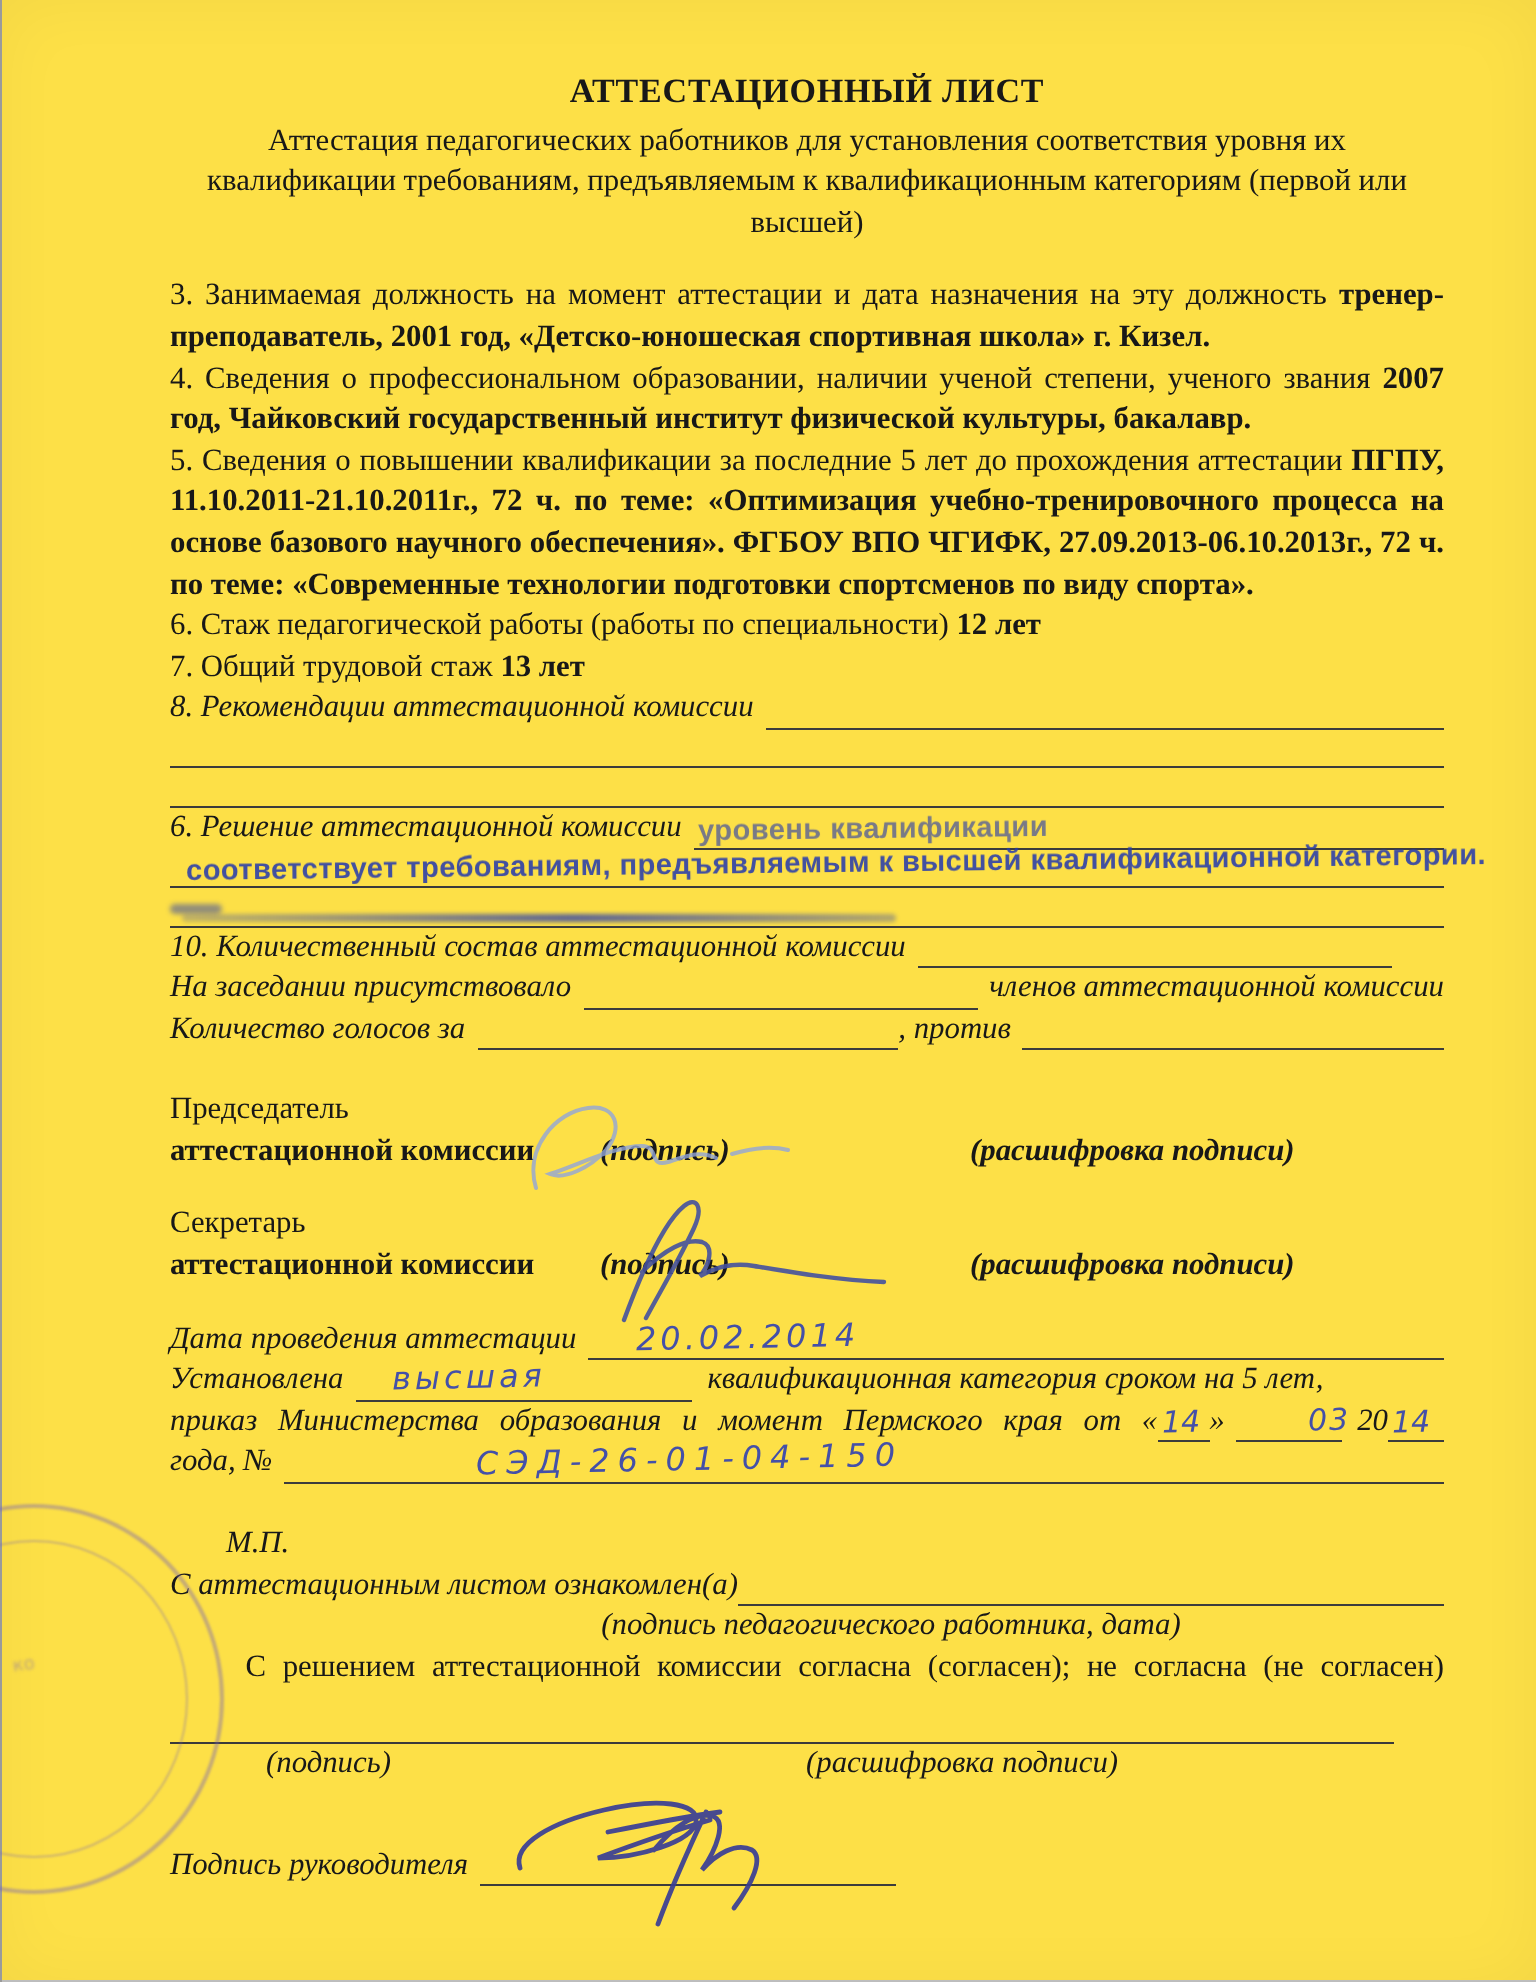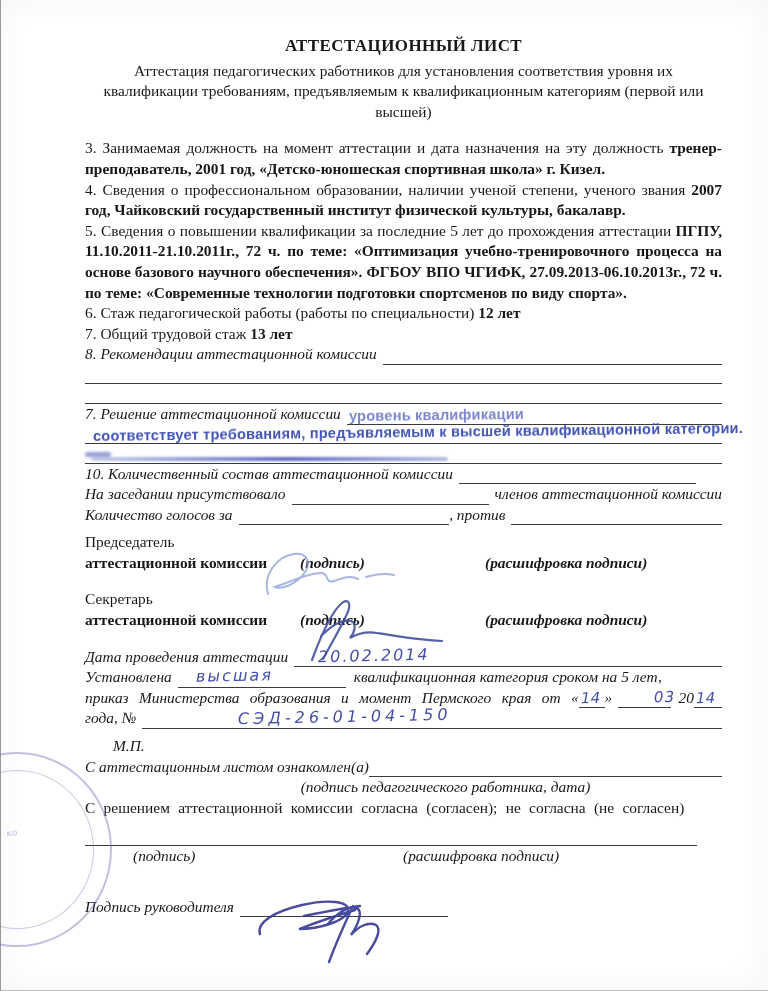--- a/index.html
+++ b/index.html
@@ -1,19 +1,19 @@
 <!DOCTYPE html>
 <html><head>
 <meta charset="utf-8">
 <style>
   * { box-sizing: border-box; }
   html,body { margin:0; padding:0; background:#d9d9d9; }
   .page {
     position:relative; width:768px; height:991px; margin:0 auto;
-    background:#ffffff; overflow:hidden;
+    background:#fde047; overflow:hidden;
     font-family:"Liberation Serif","DejaVu Serif",serif;
     color:#181818; font-size:15.4px; line-height:20.6px;
     box-shadow: inset 1px 0 0 #9a9a9a, inset 0 -1px 0 #bdbdbd, inset 0 0 34px rgba(0,0,0,0.045);
   }
   .content { position:absolute; left:85px; top:36px; width:637px; }
   .title { text-align:center; font-weight:bold; font-size:17px; letter-spacing:.4px; margin:0 0 4px 0; }
   .subtitle { text-align:center; margin:0 0 16px 0; }
   p { margin:0; }
   .just { text-align:justify; }
   b, .bold { font-weight:bold; }
@@ -56,22 +56,22 @@
   .round-stamp .stxt {
     position:absolute; left:28px; top:74px; width:120px; text-align:center;
     font-family:"DejaVu Sans",sans-serif; font-size:9px; line-height:11px;
     color:rgba(118,98,180,.45); transform:rotate(-8deg); filter:blur(.5px);
   }
   .mp { padding-left:28px;font-style:italic; }
   .caption-center { text-align:center; font-style:italic; padding-left:84px; }
   .bot-caps { display:flex; font-style:italic; }
   .bot-caps .c1 { width:318px; padding-left:48px; }
   .wsp6 { word-spacing:6.5px; }
-  .wsp5 { word-spacing:4.5px; }
-  .mt12 { margin-top:7px; } .mt8 { margin-top:8px; } .mt16 { margin-top:16px; }
+  .wsp5 { word-spacing:4.5px;text-align:right; }
+  .mt12 { margin-top:20px; } .mt8 { margin-top:8px; } .mt16 { margin-top:16px; }
 </style>
 </head>
 <body>
 
 <div class="page">
   <div class="content">
 
     <p class="title">АТТЕСТАЦИОННЫЙ ЛИСТ</p>
     <p class="subtitle">Аттестация педагогических работников для установления соответствия уровня их квалификации требованиям, предъявляемым к квалификационным категориям (первой или высшей)</p>
 
@@ -82,21 +82,21 @@
     <p><span>7. Общий трудовой стаж</span> <b>13 лет</b></p>
 
     <div class="row">
       <span class="lbl">8. Рекомендации аттестационной комиссии</span>
       <span class="fill"></span>
     </div>
     <div class="rule"></div>
     <div class="rule"></div>
 
     <div class="row">
-      <span class="lbl">7. Решение аттестационной комиссии</span>
+      <span class="lbl">6. Решение аттестационной комиссии</span>
       <span class="fill">
         <span class="stamp-text fade" style="left:2px; bottom:-2px;">уровень квалификации</span>
       </span>
     </div>
     <div class="rule">
       <span class="stamp-text" style="left:8px; bottom:0;">соответствует требованиям, предъявляемым к высшей квалификационной категории.</span>
     </div>
     <div class="rule">
       <span class="smudge"></span>
       <span class="smudge2"></span>

